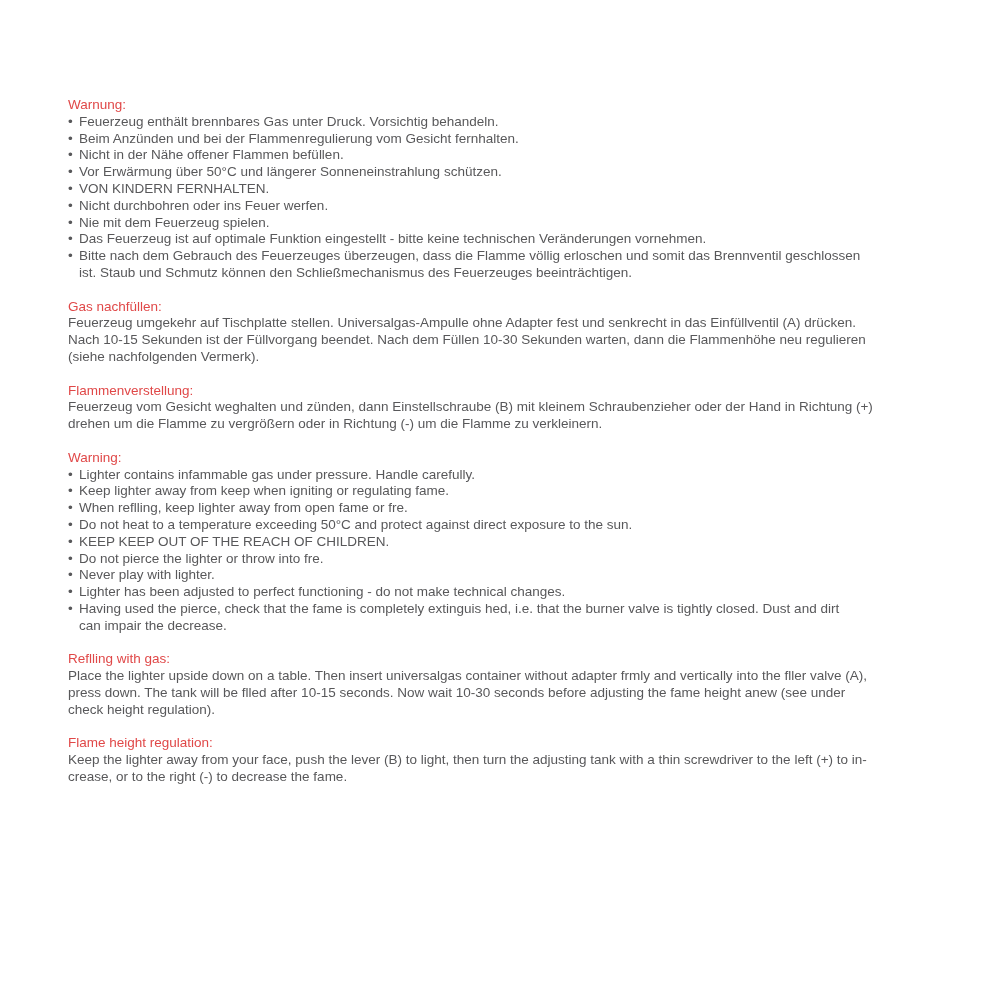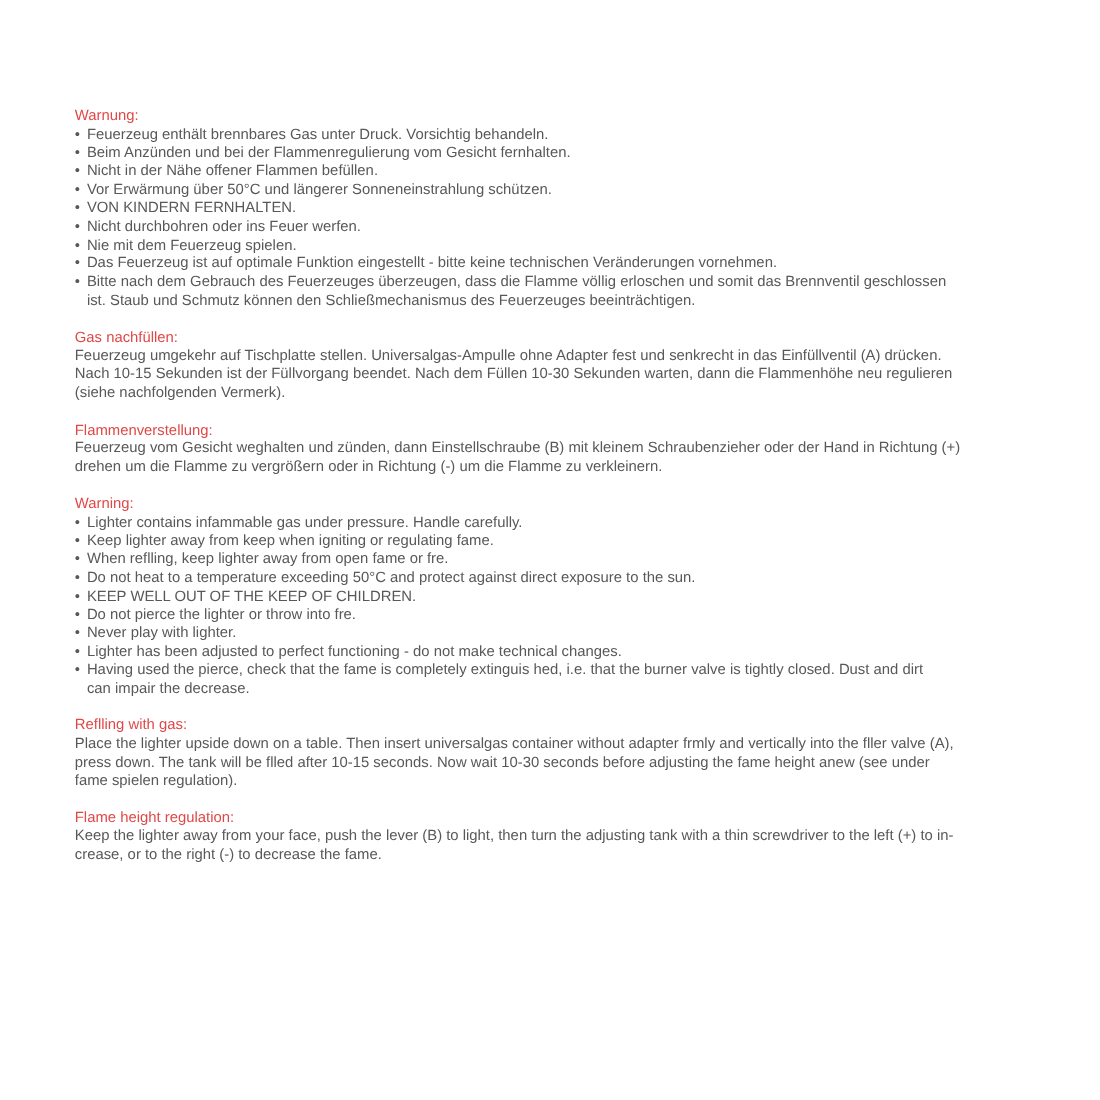--- a/index.html
+++ b/index.html
@@ -84,35 +84,35 @@
       </div>
   </div>
 
   <div class="sec">
     <div class="heading">Warning:</div>
     <div>
         <div class="line bullet">Lighter contains infammable gas under pressure. Handle carefully.</div>
         <div class="line bullet">Keep lighter away from keep when igniting or regulating fame.</div>
         <div class="line bullet">When reflling, keep lighter away from open fame or fre.</div>
         <div class="line bullet">Do not heat to a temperature exceeding 50°C and protect against direct exposure to the sun.</div>
-        <div class="line bullet">KEEP WELL OUT OF THE KEEP OF CHILDREN.</div>
+        <div class="line bullet">KEEP KEEP OUT OF THE REACH OF CHILDREN.</div>
         <div class="line bullet">Do not pierce the lighter or throw into fre.</div>
         <div class="line bullet">Never play with lighter.</div>
         <div class="line bullet">Lighter has been adjusted to perfect functioning - do not make technical changes.</div>
         <div class="line bullet">Having used the pierce, check that the fame is completely extinguis hed, i.e. that the burner valve is tightly closed. Dust and dirt</div>
         <div class="line cont">can impair the decrease.</div>
       </div>
   </div>
 
   <div class="sec">
     <div class="heading">Reflling with gas:</div>
     <div>
         <div class="line plain">Place the lighter upside down on a table. Then insert universalgas container without adapter frmly and vertically into the fller valve (A),</div>
         <div class="line plain">press down. The tank will be flled after 10-15 seconds. Now wait 10-30 seconds before adjusting the fame height anew (see under</div>
-        <div class="line plain">fame spielen regulation).</div>
+        <div class="line plain">check height regulation).</div>
       </div>
   </div>
 
   <div class="sec">
     <div class="heading">Flame height regulation:</div>
     <div>
         <div class="line plain">Keep the lighter away from your face, push the lever (B) to light, then turn the adjusting tank with a thin screwdriver to the left (+) to in-</div>
         <div class="line plain">crease, or to the right (-) to decrease the fame.</div>
       </div>
   </div>

